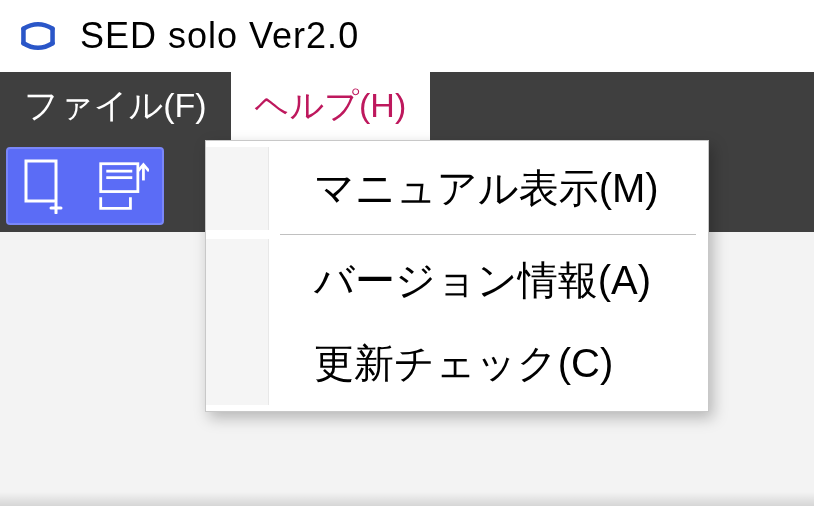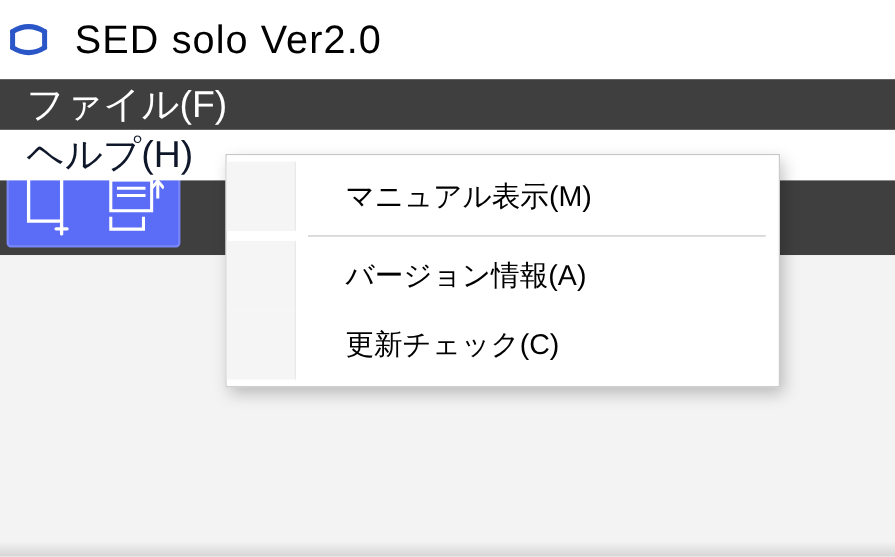--- a/index.html
+++ b/index.html
@@ -3,54 +3,53 @@
 <meta charset="utf-8">
 <style>
   * { box-sizing: border-box; margin: 0; padding: 0; }
   html, body { width: 814px; height: 506px; overflow: hidden; font-family: "MS Gothic", "Meiryo", sans-serif; }
   body { background: #ffffff; }
 
   .titlebar {
     height: 72px;
     display: flex;
     align-items: center;
-    padding: 0 4px;
+    padding: 0 16px;
     background: #ffffff;
   }
   .app-icon {
     width: 44px; height: 44px;
     margin-right: 20px;
     display: flex; align-items: center; justify-content: center;
   }
   .app-title {
     font-size: 36px;
     font-weight: 400;
     color: #000;
     letter-spacing: 1px;
   }
 
   .menubar {
     height: 68px;
     background: #3f3f3f;
     display: flex;
     align-items: stretch;
     position: relative;
-    flex-direction: column;
   }
   .menu-item {
     color: #ffffff;
     font-size: 34px;
     padding: 0 24px;
     display: flex;
     align-items: center;
     cursor: default;
   }
   .menu-item.open {
     background: #ffffff;
-    color: #0f172a;
+    color: #be185d;
   }
 
   .toolbar {
     height: 92px;
     background: #3f3f3f;
     display: flex;
     align-items: center;
     padding: 0 6px;
   }
   .tool-group {
@@ -78,21 +77,21 @@
     top: 68px;
     left: 205px;
     width: 504px;
     background: #ffffff;
     border: 1px solid #c8c8c8;
     box-shadow: 4px 6px 14px rgba(0,0,0,0.25);
     padding: 6px 0;
     z-index: 10;
   }
   .dropdown-item {
-    font-size: 26px;
+    font-size: 40px;
     color: #000;
     padding: 14px 10px 14px 108px;
     cursor: default;
     position: relative;
   }
   .dropdown-item::before {
     content: "";
     position: absolute;
     left: 0; top: 0; bottom: 0;
     width: 62px;

